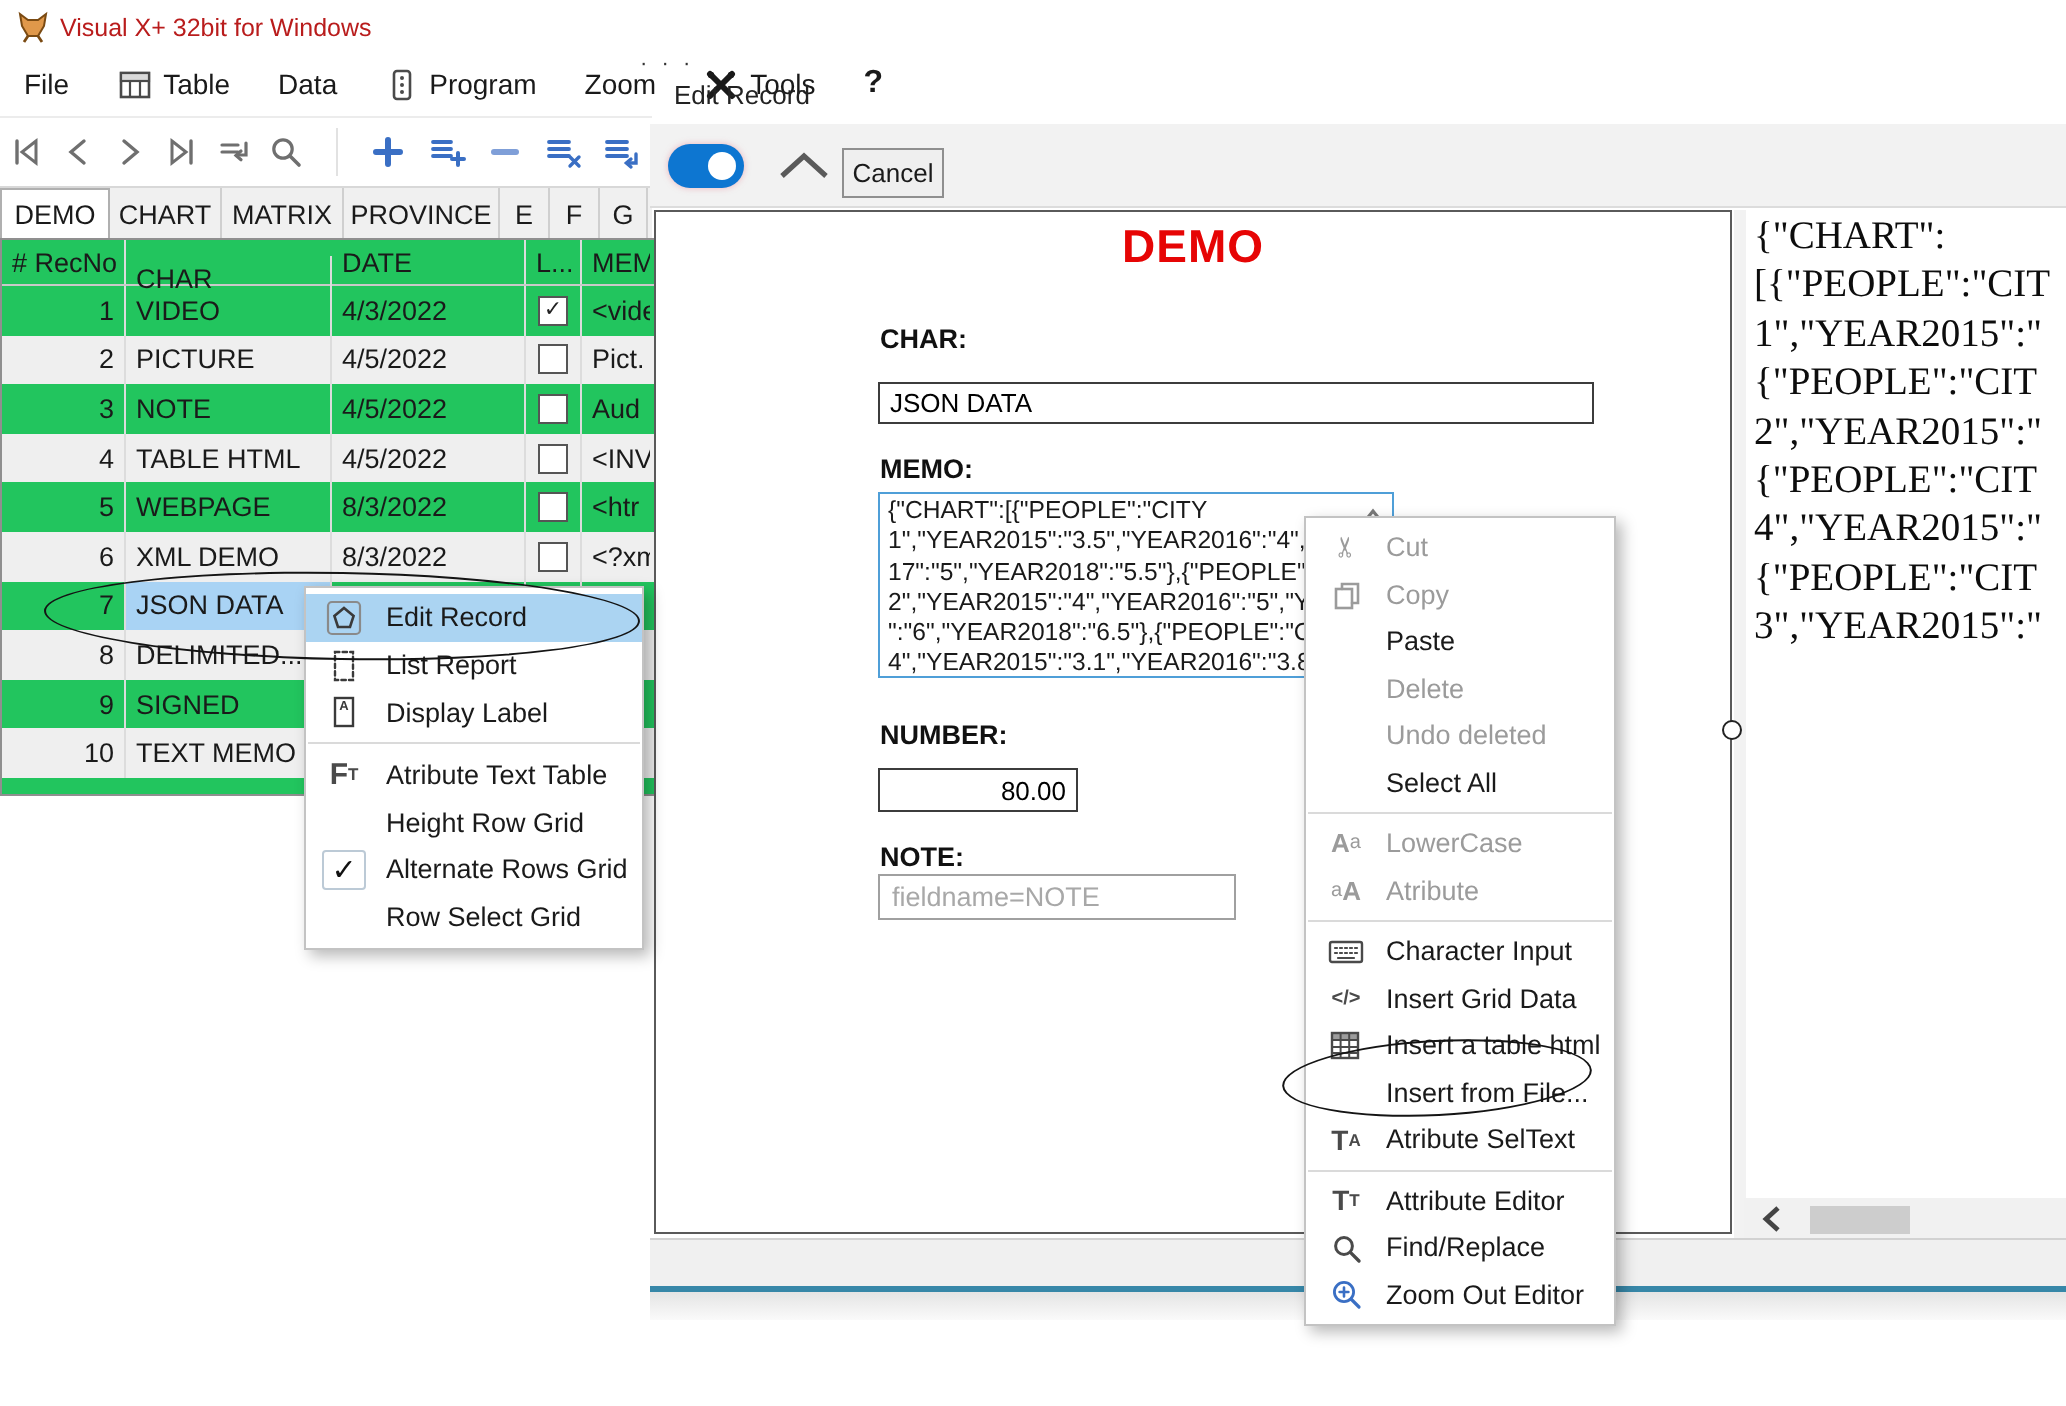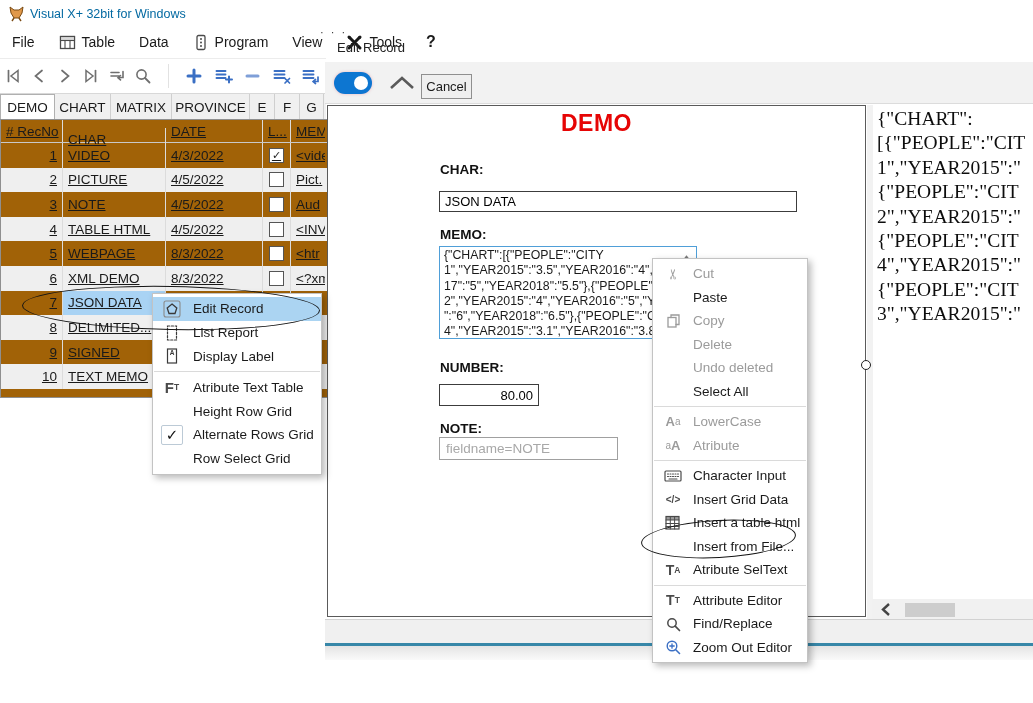--- a/index.html
+++ b/index.html
@@ -2,38 +2,38 @@
 <html><head>
 <meta charset="utf-8">
 <style>
   html,body{margin:0;padding:0;}
   body{width:1033px;height:703px;overflow:hidden;background:#fff;
        font-family:"Liberation Sans","DejaVu Sans",sans-serif;color:#1a1a1a;}
   #screen{position:relative;width:1033px;height:703px;background:#fff;}
   .abs{position:absolute;}
   
   #titlebar{left:0;top:0;width:1033px;height:28px;}
-  #app-title{left:30px;top:7px;font-size:12.5px;color:#0369a1;}
+  #app-title{left:30px;top:7px;font-size:12.5px;color:#b91c1c;}
   #menubar{left:0;top:28px;width:420px;height:28px;display:flex;align-items:center;gap:0;}
   .menu-item{display:flex;align-items:center;gap:6px;padding:4px 12px;font-size:14px;cursor:default;}
   .menu-item svg{display:block;}
   #menubar-overflow{left:320px;top:26px;font-size:11px;letter-spacing:2px;color:#333;}
   #panel-caption{left:337px;top:40px;font-size:13px;color:#222;}
   
   #toolbar{left:0;top:60px;width:326px;height:32px;display:flex;align-items:center;}
   .tb{width:26px;height:24px;display:flex;align-items:center;justify-content:center;margin:0 1px;}
   .tb-sep{width:14px;height:24px;border-right:1px solid #e2e2e2;margin-right:12px;}
   #toolbar-underline{left:0;top:58px;width:326px;height:0;border-top:1px solid #ececec;}
   
   #tabbar{left:0;top:93px;width:326px;height:26px;background:#f0f0f0;display:flex;border-top:1px solid #d8d8d8;overflow:hidden;}
   .tab{height:100%;display:flex;align-items:center;justify-content:center;font-size:13.5px;
        border-right:1px solid #cfcfcf;box-sizing:border-box;background:#f0f0f0;}
   .tab.active{background:#fff;border:1px solid #b0b0b0;border-bottom:none;}
   
-  #grid{left:0;top:119px;width:381px;height:279px;border:1px solid #8f8f8f;box-sizing:border-box;background:#a16207;overflow:hidden;text-decoration:underline;}
+  #grid{left:0;top:119px;width:381px;height:279px;border:1px solid #8f8f8f;box-sizing:border-box;background:#22c55e;overflow:hidden;}
   .g-row{display:flex;height:24.6px;align-items:center;}
   #grid-header .g-row{height:22px;border-bottom:1px solid #c9c9c9;}
   .g-cell{height:100%;display:flex;align-items:center;box-sizing:border-box;border-right:1px solid #dcdcdc;
           font-size:13.5px;white-space:nowrap;overflow:hidden;padding:0 5px;}
   .g-cell.recno{justify-content:flex-end;}
   .g-cell.check{justify-content:center;}
   .g-row.alt{background:#efefef;}
   .g-cell.sel{background:#a9d3f4;}
   .cb{width:13px;height:13px;border:1px solid #555;background:#fff;display:flex;align-items:center;justify-content:center;
       font-size:11px;line-height:11px;color:#222;}
@@ -132,21 +132,21 @@
           <svg width="16" height="17" viewBox="0 0 16 17" fill="none" stroke-linecap="round">
             <rect x="4" y="1.5" width="8" height="14" rx="1.5" stroke="#4a4a4a" stroke-width="1.3"></rect>
             <circle cx="8" cy="5" r="1" fill="#4a4a4a"></circle>
             <circle cx="8" cy="8.5" r="1" fill="#4a4a4a"></circle>
             <circle cx="8" cy="12" r="1" fill="#4a4a4a"></circle>
           </svg>
         </span>
         <span>Program</span>
       </div>
       <div class="menu-item">
-        <span>View</span>
+        <span>Zoom</span>
       </div>
       <div class="menu-item">
         <span>
           <svg width="17" height="17" viewBox="0 0 17 17" fill="none" stroke-linecap="round">
             <path d="M3 3 L14 14 M14 3 L3 14" stroke="#1a1a1a" stroke-width="3"></path>
             <circle cx="3.5" cy="3.5" r="1.6" fill="#1a1a1a"></circle>
             <circle cx="13.5" cy="3.5" r="1.6" fill="#1a1a1a"></circle>
           </svg>
         </span>
         <span>Tools</span>
@@ -432,33 +432,33 @@
         <span class="lbl">Row Select Grid</span>
       </div>
     </div>
   <div class="abs ctx" id="editor-menu">
       <div class="ctx-item disabled">
         <span class="ic" style="color: rgb(155, 155, 155);">
           <span style="font-size:14px;display:inline-block;transform:rotate(-90deg);">✂</span>
         </span>
         <span class="lbl">Cut</span>
       </div>
-      <div class="ctx-item">
-        <span class="ic"></span>
-        <span class="lbl">Paste</span>
-      </div>
       <div class="ctx-item disabled">
         <span class="ic" style="color: rgb(155, 155, 155);">
           <svg width="17" height="17" viewBox="0 0 17 17" fill="none" stroke-linecap="round">
             <rect x="3" y="5.5" width="8" height="9.5" stroke="currentColor" stroke-width="1.3"></rect>
             <path d="M6 5.5V3h8v9.5h-3" stroke="currentColor" stroke-width="1.3"></path>
           </svg>
         </span>
         <span class="lbl">Copy</span>
       </div>
+      <div class="ctx-item">
+        <span class="ic"></span>
+        <span class="lbl">Paste</span>
+      </div>
       <div class="ctx-item disabled">
         <span class="ic"></span>
         <span class="lbl">Delete</span>
       </div>
       <div class="ctx-item disabled">
         <span class="ic"></span>
         <span class="lbl">Undo deleted</span>
       </div>
       <div class="ctx-item">
         <span class="ic"></span>

